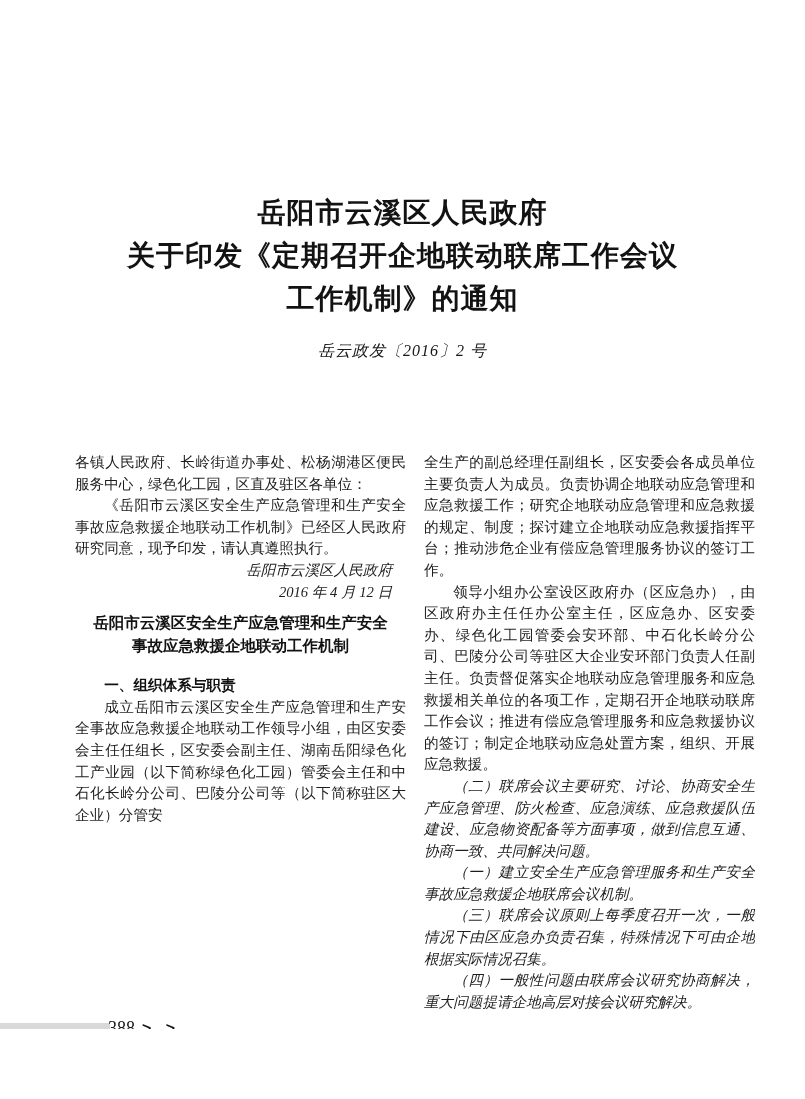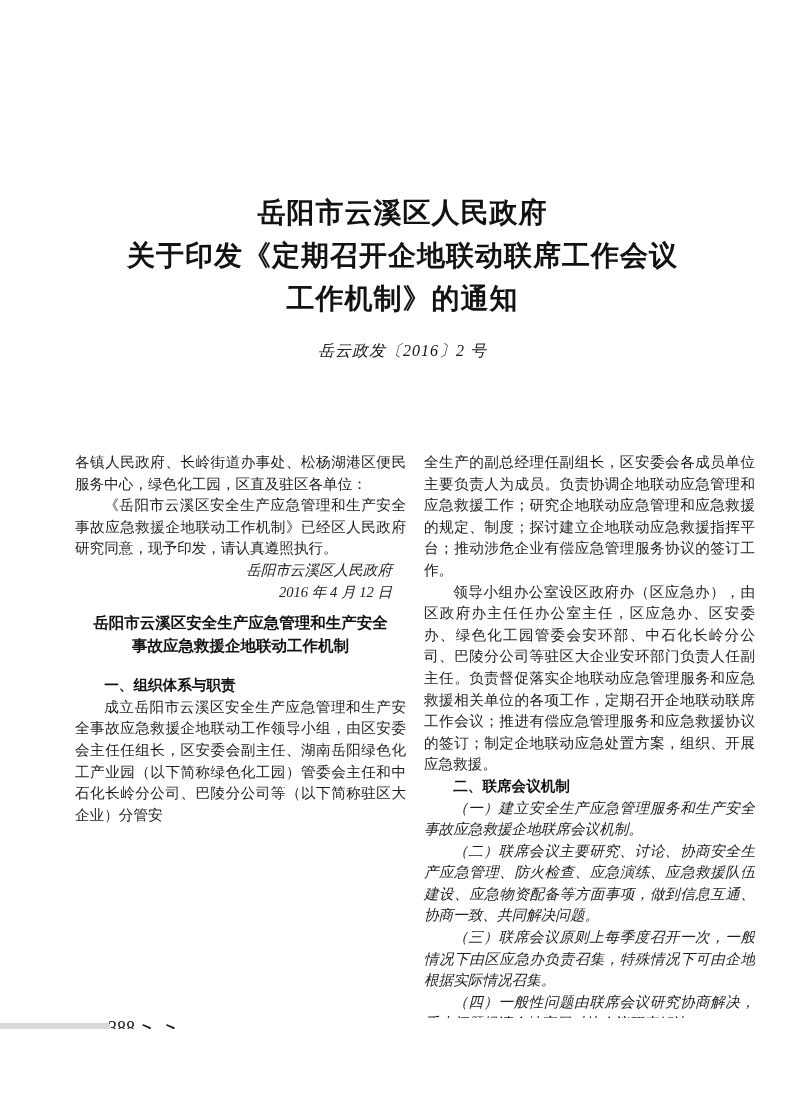--- a/index.html
+++ b/index.html
@@ -121,23 +121,22 @@
         <div class="subtitle-line">岳阳市云溪区安全生产应急管理和生产安全</div>
         <div class="subtitle-line">事故应急救援企地联动工作机制</div>
       </div>
       <p class="heading">一、组织体系与职责</p>
       <p class="indent">成立岳阳市云溪区安全生产应急管理和生产安全事故应急救援企地联动工作领导小组，由区安委会主任任组长，区安委会副主任、湖南岳阳绿色化工产业园（以下简称绿色化工园）管委会主任和中石化长岭分公司、巴陵分公司等（以下简称驻区大企业）分管安</p>
     </div>
 
     <div class="col">
       <p class="cont">全生产的副总经理任副组长，区安委会各成员单位主要负责人为成员。负责协调企地联动应急管理和应急救援工作；研究企地联动应急管理和应急救援的规定、制度；探讨建立企地联动应急救援指挥平台；推动涉危企业有偿应急管理服务协议的签订工作。</p>
       <p class="indent">领导小组办公室设区政府办（区应急办），由区政府办主任任办公室主任，区应急办、区安委办、绿色化工园管委会安环部、中石化长岭分公司、巴陵分公司等驻区大企业安环部门负责人任副主任。负责督促落实企地联动应急管理服务和应急救援相关单位的各项工作，定期召开企地联动联席工作会议；推进有偿应急管理服务和应急救援协议的签订；制定企地联动应急处置方案，组织、开展应急救援。</p>
-      <p class="heading">二、联席会议机制</p>
+      <p class="indent kaiti">（二）联席会议主要研究、讨论、协商安全生产应急管理、防火检查、应急演练、应急救援队伍建设、应急物资配备等方面事项，做到信息互通、协商一致、共同解决问题。</p>
       <p class="indent kaiti">（一）建立安全生产应急管理服务和生产安全事故应急救援企地联席会议机制。</p>
-      <p class="indent kaiti">（二）联席会议主要研究、讨论、协商安全生产应急管理、防火检查、应急演练、应急救援队伍建设、应急物资配备等方面事项，做到信息互通、协商一致、共同解决问题。</p>
       <p class="indent kaiti">（三）联席会议原则上每季度召开一次，一般情况下由区应急办负责召集，特殊情况下可由企地根据实际情况召集。</p>
       <p class="indent kaiti">（四）一般性问题由联席会议研究协商解决，重大问题提请企地高层对接会议研究解决。</p>
 
     </div>
 
   </div>
 
   <div class="footer-bar"></div>
   <div class="page-number-row">
     <span class="page-number">388</span>

